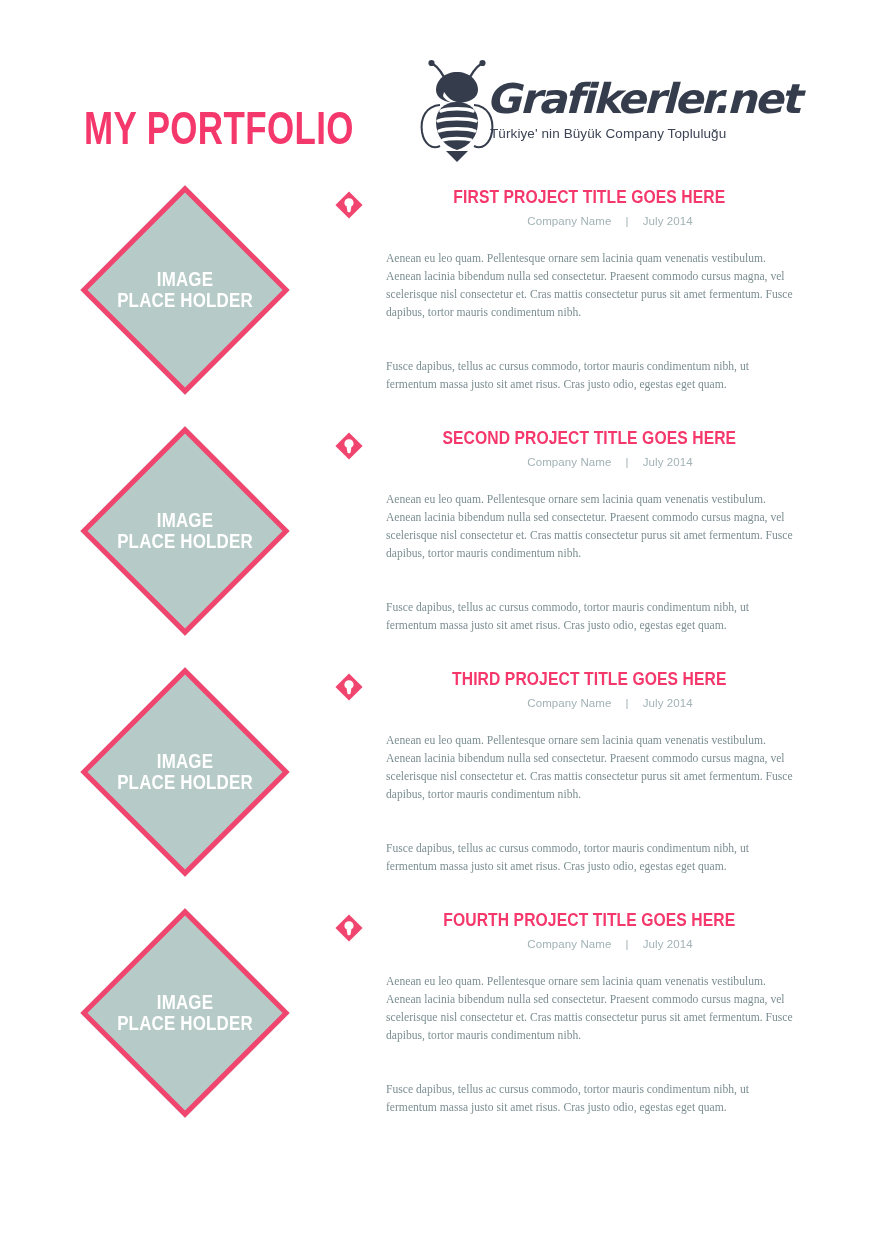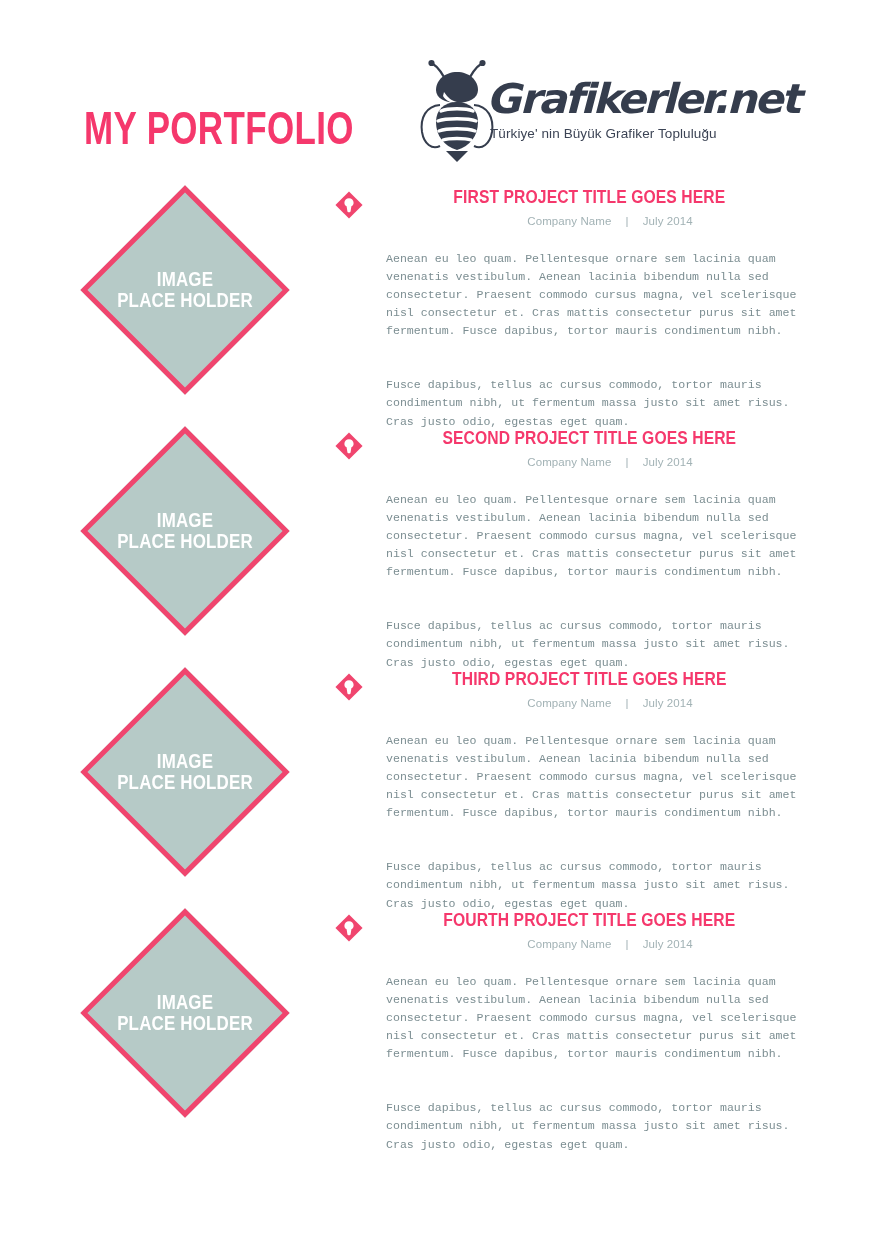--- a/index.html
+++ b/index.html
@@ -174,21 +174,21 @@
     display: inline-block;
     padding: 0 14px;
   }
 
   .entry-paras {
     padding-left: 52px;
     margin-top: 21px;
   }
 
   .entry-para {
-    font-family: Liberation Mono, monospace;
+    font-family: Liberation Serif, serif;
     font-size: 11.6px;
     line-height: 1.56;
     color: #7c8e92;
     width: 412px;
   }
 
   .entry-para + .entry-para {
     margin-top: 36px;
   }
 </style>
@@ -221,21 +221,21 @@
           <path d="M20 63 C28 60, 50 60, 58 63"></path>
           <path d="M21 73 C29 70, 49 70, 57 73"></path>
           <path d="M25 82 C31 80, 47 80, 53 82"></path>
         </g>
         <path d="M28 93 L50 93 L39 104 Z" fill="#353d4d"></path>
       </svg>
     </span>
 
     <div class="brand-wordmark">Grafikerler.net</div>
 
-    <div class="brand-tagline">Türkiye' nin Büyük Grafiker Topluluğu</div>
+    <div class="brand-tagline">Türkiye' nin Büyük Company Topluluğu</div>
   </div>
 </div>
 
 <div class="project-list">
 
   <div class="project-entry">
     <div class="thumb-wrap">
       <div class="thumb-diamond"></div>
       <div class="thumb-label">
         <span>IMAGE</span>

